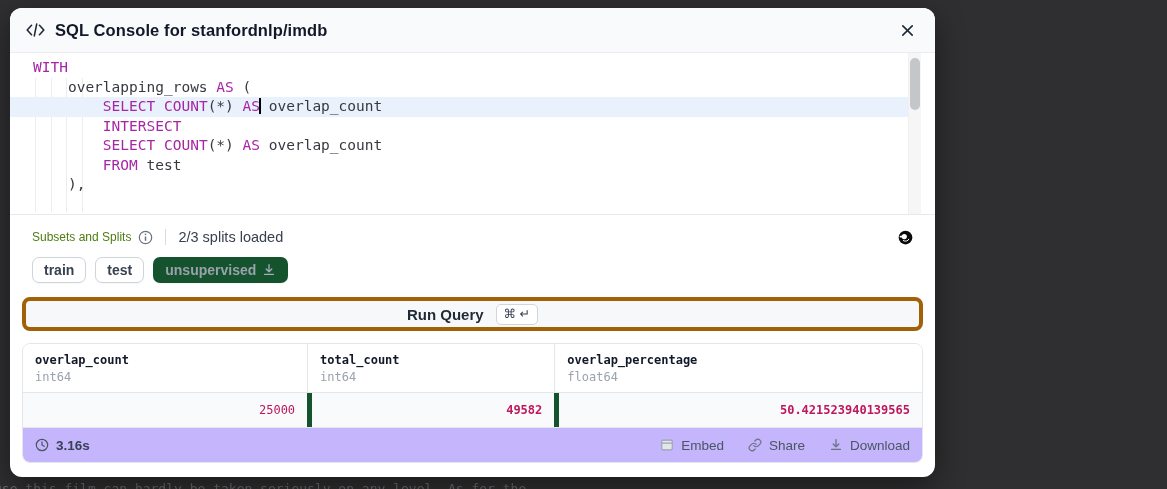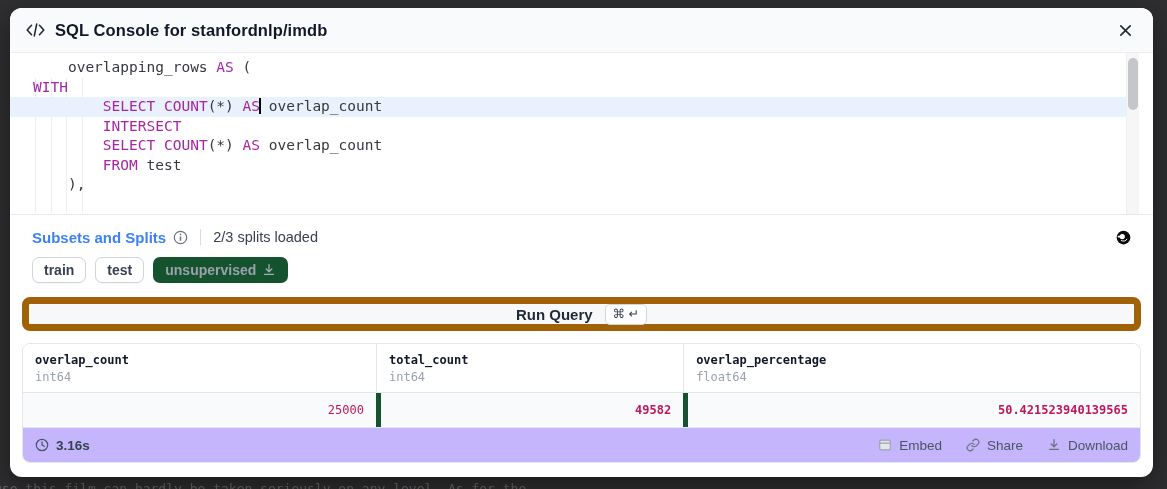--- a/index.html
+++ b/index.html
@@ -7,21 +7,21 @@
   body {
     background:#2f2f31;
     font-family:"Liberation Sans", sans-serif;
     position:relative;
   }
   .backdrop-text {
     position:absolute; left:-6px; bottom:-7px; color:#6a6a6c;
     font-family:"DejaVu Sans Mono", monospace; font-size:13px; white-space:nowrap;
   }
   .modal {
-    position:absolute; left:10px; top:8px; width:1143px; height:469px;
+    position:absolute; left:10px; top:8px; width:925px; height:469px;
     background:#ffffff; border-radius:12px; overflow:hidden;
     box-shadow:0 10px 30px rgba(0,0,0,.45);
     display:flex; flex-direction:column;
   }
   
   .modal-header {
     height:45px; flex:0 0 45px; background:#f9fafb;
     display:flex; align-items:center; padding:0 16px; gap:10px;
     border-bottom:1px solid #ececf0;
   }
@@ -38,35 +38,35 @@
   .code-line { height:19.5px; white-space:pre; padding-left:23px; color:#36393f; }
   .code-line.active { background:#e9f2fc; }
   .tok-kw { color:#a626a4; }
   .caret { display:inline-block; width:1.5px; height:16px; background:#000; vertical-align:-3px; margin:0 -0.75px; }
   .indent-guide { position:absolute; top:25px; bottom:2px; width:1px; background:#ecedf1; }
   .editor-scrollbar { position:absolute; top:0; bottom:0; right:14px; width:13px; background:#f6f6f7; border-left:1px solid #f0f0f2; }
   .editor-thumb { position:absolute; top:5px; left:1px; width:10px; height:52px; background:#c5c6c9; border-radius:6px; }
   
   .modal-body { flex:1; padding:11px 12px 0 12px; display:flex; flex-direction:column; }
   .splits-row { display:flex; align-items:center; padding:0 10px 0 10px; height:22px; }
-  .splits-label { font-size:15px; font-weight:bold; color:#3b82f6; }
+  .splits-label { font-size:12px; font-weight:normal; color:#4d7c0f; }
   .splits-row .divider { width:1px; height:16px; background:#d8dbe0; margin:0 12px; }
   .splits-status { font-size:14.5px; color:#374151; }
   .docs-link { margin-left:auto; display:flex; align-items:center; gap:6px; font-size:14px; color:#374151; cursor:pointer; text-decoration:none; }
   .pills-row { display:flex; align-items:center; gap:9px; margin-top:9px; padding:0 10px; }
   .pill {
     display:flex; align-items:center; gap:6px; height:26px; padding:0 11px;
     border:1px solid #cfd4da; border-radius:7px; background:#fff;
     font-size:14px; font-weight:bold; color:#374151; cursor:pointer;
     box-shadow:0 1px 1px rgba(0,0,0,.03);
   }
   .pill.disabled { border-color:transparent; background:#14532d; color:#9aa1ac; }
   .run-bar {
     margin-top:14px; height:34px; flex:0 0 34px; border-radius:8px;
-    background:#f7f8f9; border:7px solid #a16207;
+    background:#f7f8f9; border:4px solid #a16207;
     display:flex; align-items:center; justify-content:center; gap:12px; cursor:pointer;
   }
   .run-label { font-size:15px; font-weight:bold; color:#1f2937; }
   .kbd {
     background:#fff; border:1px solid #d2d6dc; border-radius:5px;
     font-size:12.5px; color:#374151; padding:1px 7px 2px; line-height:16px;
   }
   
   .results { margin-top:12px; border:1px solid #e3e6ea; border-radius:8px; overflow:hidden; background:#fff; }
   .res-header { display:flex; background:#fff; }
@@ -116,22 +116,22 @@
       </span>
     </button>
   </div>
 
   <div class="editor">
     <div class="indent-guide" style="left:25px"></div>
     <div class="indent-guide" style="left:41px"></div>
     <div class="indent-guide" style="left:56px"></div>
     <div class="indent-guide" style="left:72px"></div>
     <div class="code-area" id="code-lines">
+        <div class="code-line"><span class="tok-kw">WITH</span></div>
         <div class="code-line"><span class="tok-pl">    overlapping_rows </span><span class="tok-kw">AS</span><span class="tok-pl"> (</span></div>
-        <div class="code-line"><span class="tok-kw">WITH</span></div>
         <div class="code-line active"><span class="tok-pl">        </span><span class="tok-kw">SELECT</span><span class="tok-pl"> </span><span class="tok-kw">COUNT</span><span class="tok-pl">(*) </span><span class="tok-kw">AS</span><span class="caret"></span><span class="tok-pl"> overlap_count</span></div>
         <div class="code-line"><span class="tok-pl">        </span><span class="tok-kw">INTERSECT</span></div>
         <div class="code-line"><span class="tok-pl">        </span><span class="tok-kw">SELECT</span><span class="tok-pl"> </span><span class="tok-kw">COUNT</span><span class="tok-pl">(*) </span><span class="tok-kw">AS</span><span class="tok-pl"> overlap_count</span></div>
         <div class="code-line"><span class="tok-pl">        </span><span class="tok-kw">FROM</span><span class="tok-pl"> test</span></div>
         <div class="code-line"><span class="tok-pl">    ),</span></div>
       </div>
     <div class="editor-scrollbar">
       <div class="editor-thumb"></div>
     </div>
   </div>

